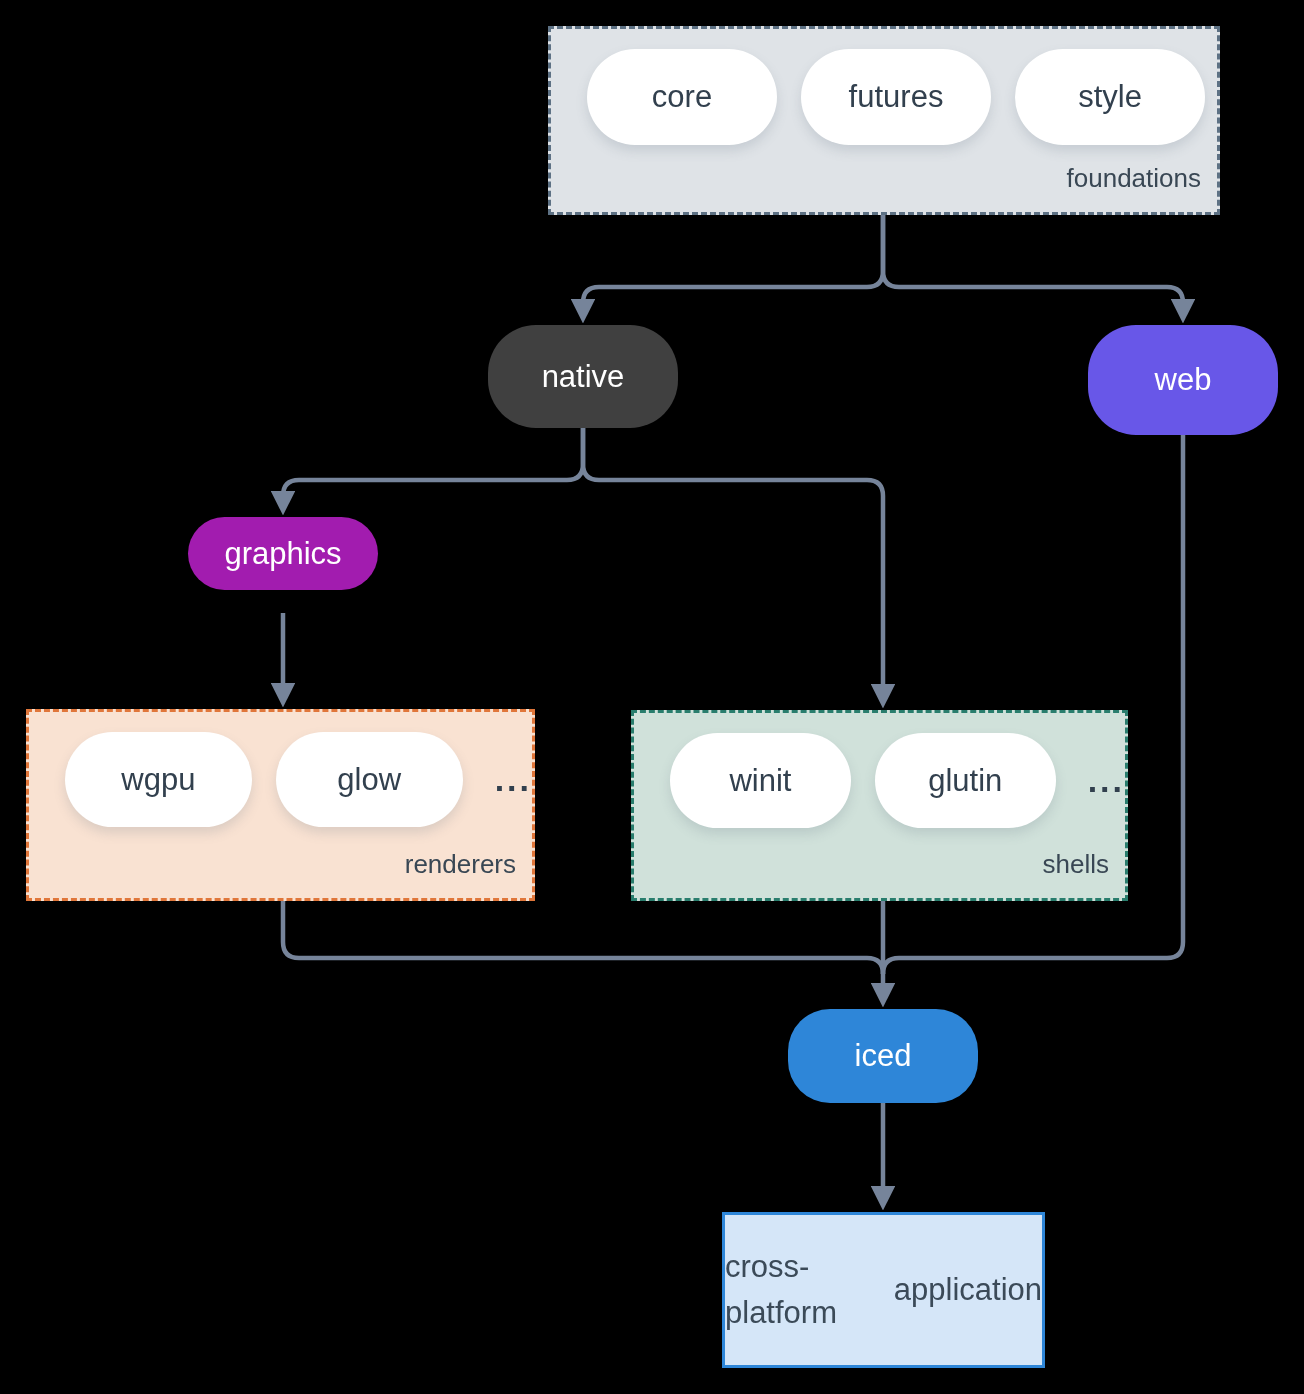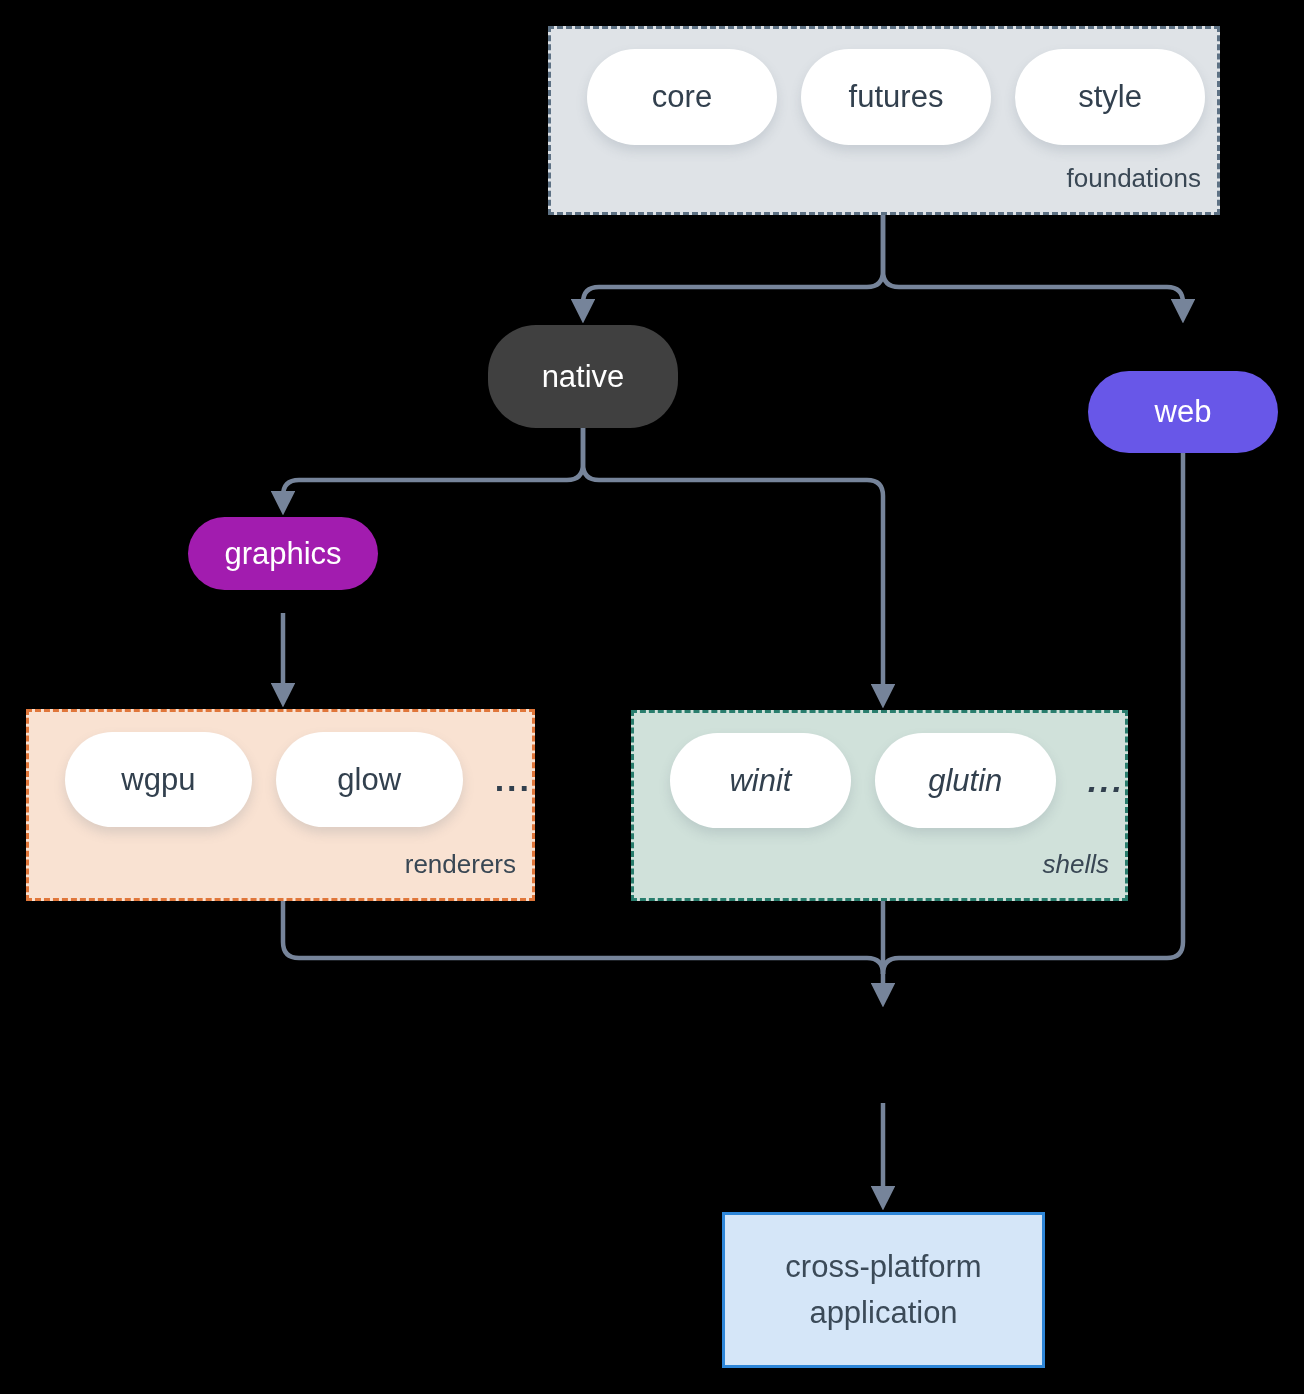--- a/index.html
+++ b/index.html
@@ -6,48 +6,48 @@
   .canvas {
     position:relative; width:1304px; height:1394px; background:#000;
     font-family:"Liberation Sans","DejaVu Sans",sans-serif; overflow:hidden;
   }
   svg.connectors { position:absolute; left:0; top:0; width:1304px; height:1394px; }
 
   
   .group-box { position:absolute; box-sizing:border-box;padding-left:16px; }
   .box-foundations { left:548px; top:26px;  width:672px; height:189px; background:#dfe3e7; border:3px dashed #5d7184; }
   .box-renderers   { left:26px;  top:709px; width:509px; height:192px; background:#f9e2d2; border:3px dashed #e0763a; }
-  .box-shells      { left:631px; top:710px; width:497px; height:191px; background:#d0e1da; border:3px dashed #297d6d;font-style:italic; }
+  .box-shells      { left:631px; top:710px; width:497px; height:191px; background:#d0e1da; border:3px dashed #297d6d; }
 
   .pill-row { display:flex; align-items:center; padding:20px 0 0 20px; gap:24px; }
   .pill {
     width:190px; height:96px; background:#ffffff; border-radius:48px;
     display:flex; align-items:center; justify-content:center;
     font-size:31px; color:#32404e;
     box-shadow:0 6px 12px rgba(90,105,120,0.18);
   }
   .box-renderers .pill, .box-shells .pill { height:95px; width:188px; }
   .ellipsis { font-size:34px; color:#32404e; letter-spacing:3px; margin-left:8px; font-weight:bold; }
   .corner-label { position:absolute; right:16px; bottom:18px; font-size:26px; color:#394754; }
 
   
   .node-pill {
     position:absolute; border-radius:48px; color:#fff; font-size:31px;
     display:flex; align-items:center; justify-content:center;
   }
   .node-native   { left:488px;  top:325px;  width:190px; height:103px; background:#404040; }
-  .node-web      { left:1088px; top:325px;  width:190px; height:82px; background:#6857e8;margin-top:46px; }
+  .node-web      { left:1088px; top:325px;  width:190px; height:110px; background:#6857e8; }
   .node-graphics { left:188px;  top:517px;  width:190px; height:73px; background:#a21caf; }
   .node-iced     { left:788px;  top:1009px; width:190px; height:94px; background:#2e86d8; border-radius:42px; }
 
   
   .app-box {
     position:absolute; left:722px; top:1212px; width:323px; height:156px;
     background:#d5e6f8; border:3px solid #2e86d8; box-sizing:border-box;
-    display:flex; flex-direction:column; align-items:center; justify-content:center;
+    display:flex; flex-direction:row; align-items:center; justify-content:center;
     font-size:31px; color:#3b4a58; line-height:1.5;
   }
 </style>
 </head>
 <body>
 
 <div class="canvas">
 
   <svg class="connectors" viewBox="0 0 1304 1394" fill="none">
     <defs>
@@ -93,19 +93,20 @@
 
   <div class="group-box box-shells">
     <div class="pill-row">
       <div class="pill">winit</div>
       <div class="pill">glutin</div>
       <div class="ellipsis">...</div>
     </div>
     <div class="corner-label">shells</div>
   </div>
 
+  <div class="node-pill node-iced">iced</div>
 
   <div class="app-box">
     <span>cross-platform</span>
     <span>application</span>
   </div>
 
 </div>
 
 </body></html>

